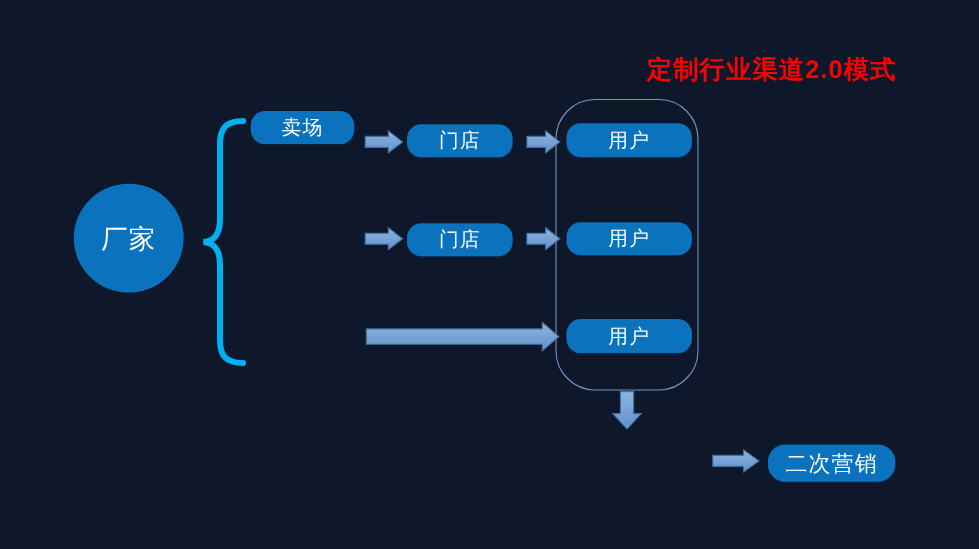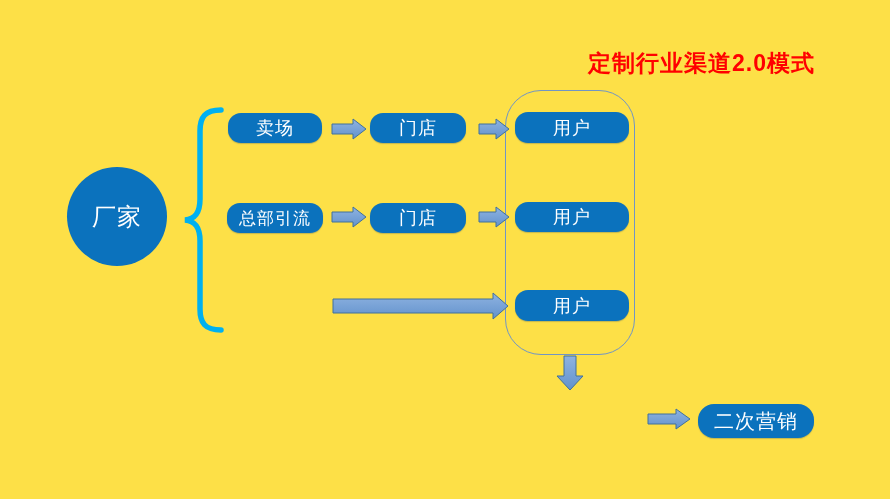--- a/index.html
+++ b/index.html
@@ -1,17 +1,17 @@
 <!DOCTYPE html>
 <html><head>
 <meta charset="utf-8">
 <style>
   html,body{margin:0;padding:0;background:#fff;}
   #canvas{
-    position:relative;width:890px;height:499px;background:#fde047;overflow:hidden;
+    position:relative;width:890px;height:499px;background:#0f172a;overflow:hidden;
     font-family:"Liberation Sans","DejaVu Sans",sans-serif;
   }
   .title{
     position:absolute;left:588px;top:48px;width:260px;height:28px;
     color:#ff0000;font-size:23px;font-weight:700;letter-spacing:1px;white-space:nowrap;
   }
   .node{
     position:absolute;background:#0b72bd;color:#ffffff;
     display:flex;align-items:center;justify-content:center;
     border-radius:13px;font-size:18px;letter-spacing:1px;
@@ -52,25 +52,24 @@
 
     <path d="M333,299 L493,299 L493,293 L508,306 L493,319 L493,313 L333,313 Z" fill="url(#ag)" stroke="#41719c" stroke-width="1"></path>
 
     <path d="M564,356 L576,356 L576,376 L583,376 L570,390 L557,376 L564,376 Z" fill="url(#ag)" stroke="#41719c" stroke-width="1"></path>
 
     <path d="M648,414 L676,414 L676,409 L690,419 L676,429 L676,424 L648,424 Z" fill="url(#ag)" stroke="#41719c" stroke-width="1"></path>
   </svg>
 
   <div class="node ellipse" style="left:67px;top:167px;width:100px;height:99px;">厂家</div>
 
-  <div class="node" style="left:228px;top:113px;width:94px;height:30px;">卖场</div>
+  <div class="node" style="left:228px;top:101px;width:94px;height:30px;">卖场</div>
   <div class="node" style="left:370px;top:113px;width:96px;height:30px;">门店</div>
   <div class="node" style="left:515px;top:112px;width:114px;height:31px;">用户</div>
 
-  <div class="node" style="left:227px;top:203px;width:96px;height:30px;font-size:17px;">总部引流</div>
   <div class="node" style="left:370px;top:203px;width:96px;height:30px;">门店</div>
   <div class="node" style="left:515px;top:202px;width:114px;height:30px;">用户</div>
 
   <div class="node" style="left:515px;top:290px;width:114px;height:31px;">用户</div>
 
   <div class="node" style="left:698px;top:404px;width:116px;height:34px;border-radius:16px;font-size:20px;font-family:Liberation Serif, serif;">二次营销</div>
 
 </div>
 
 </body></html>

